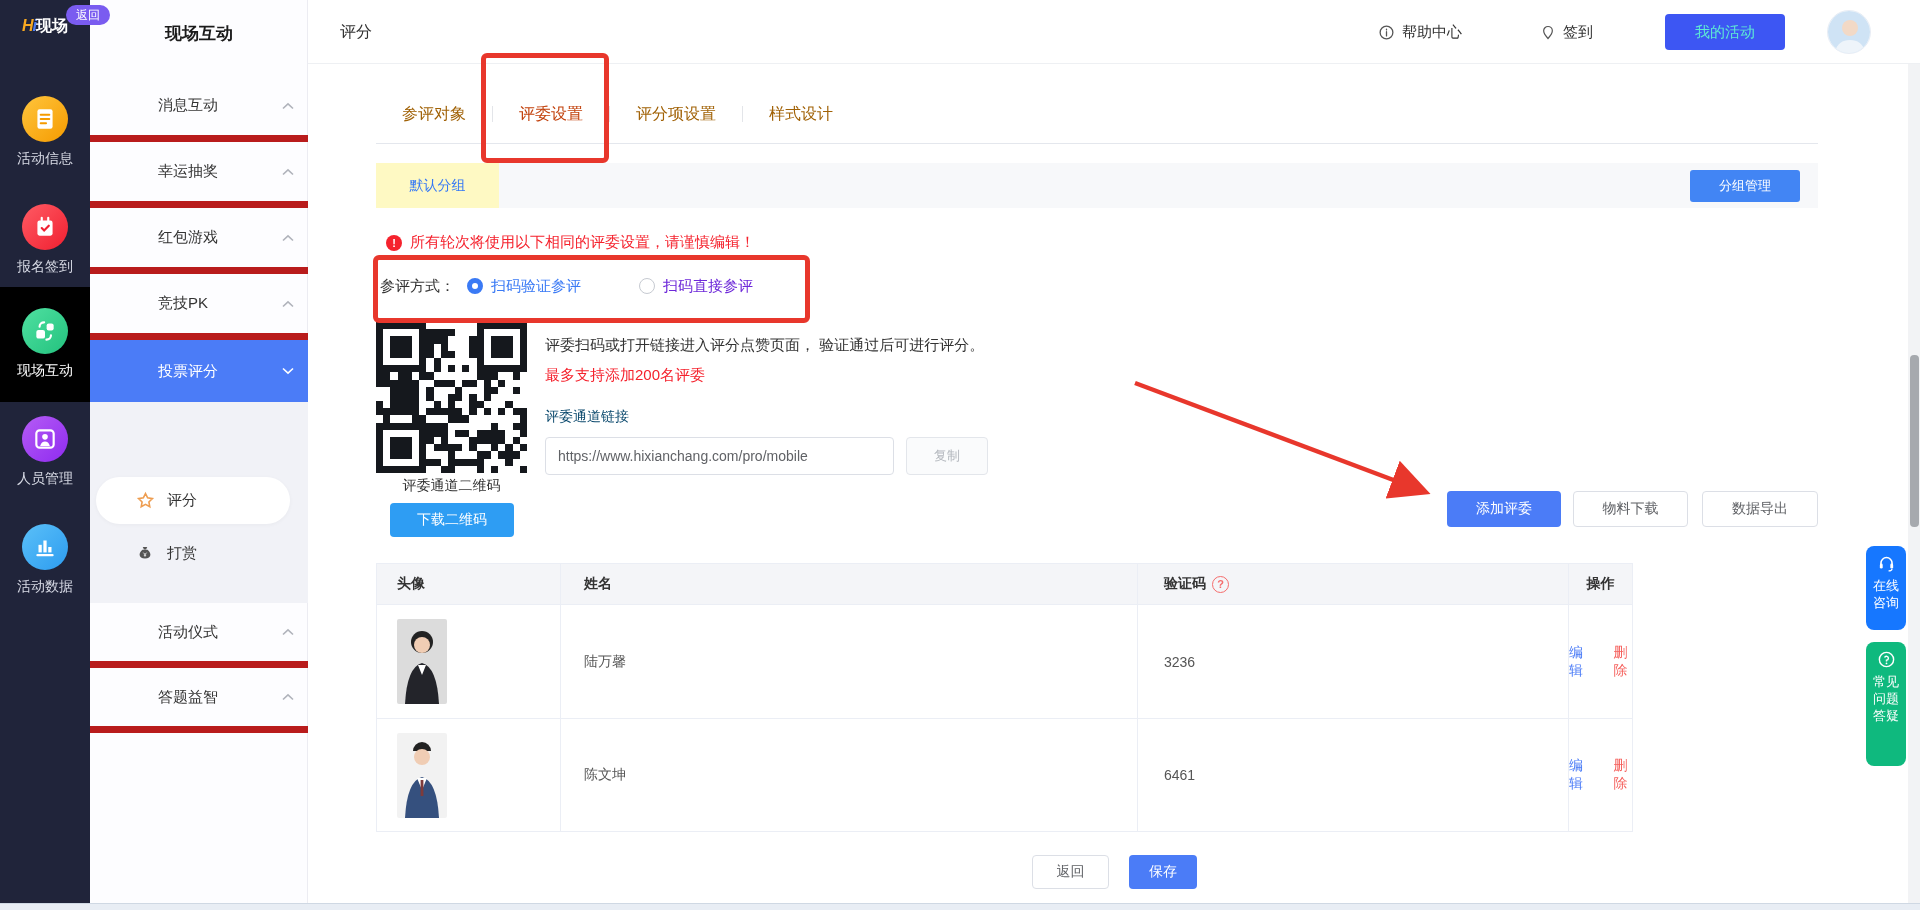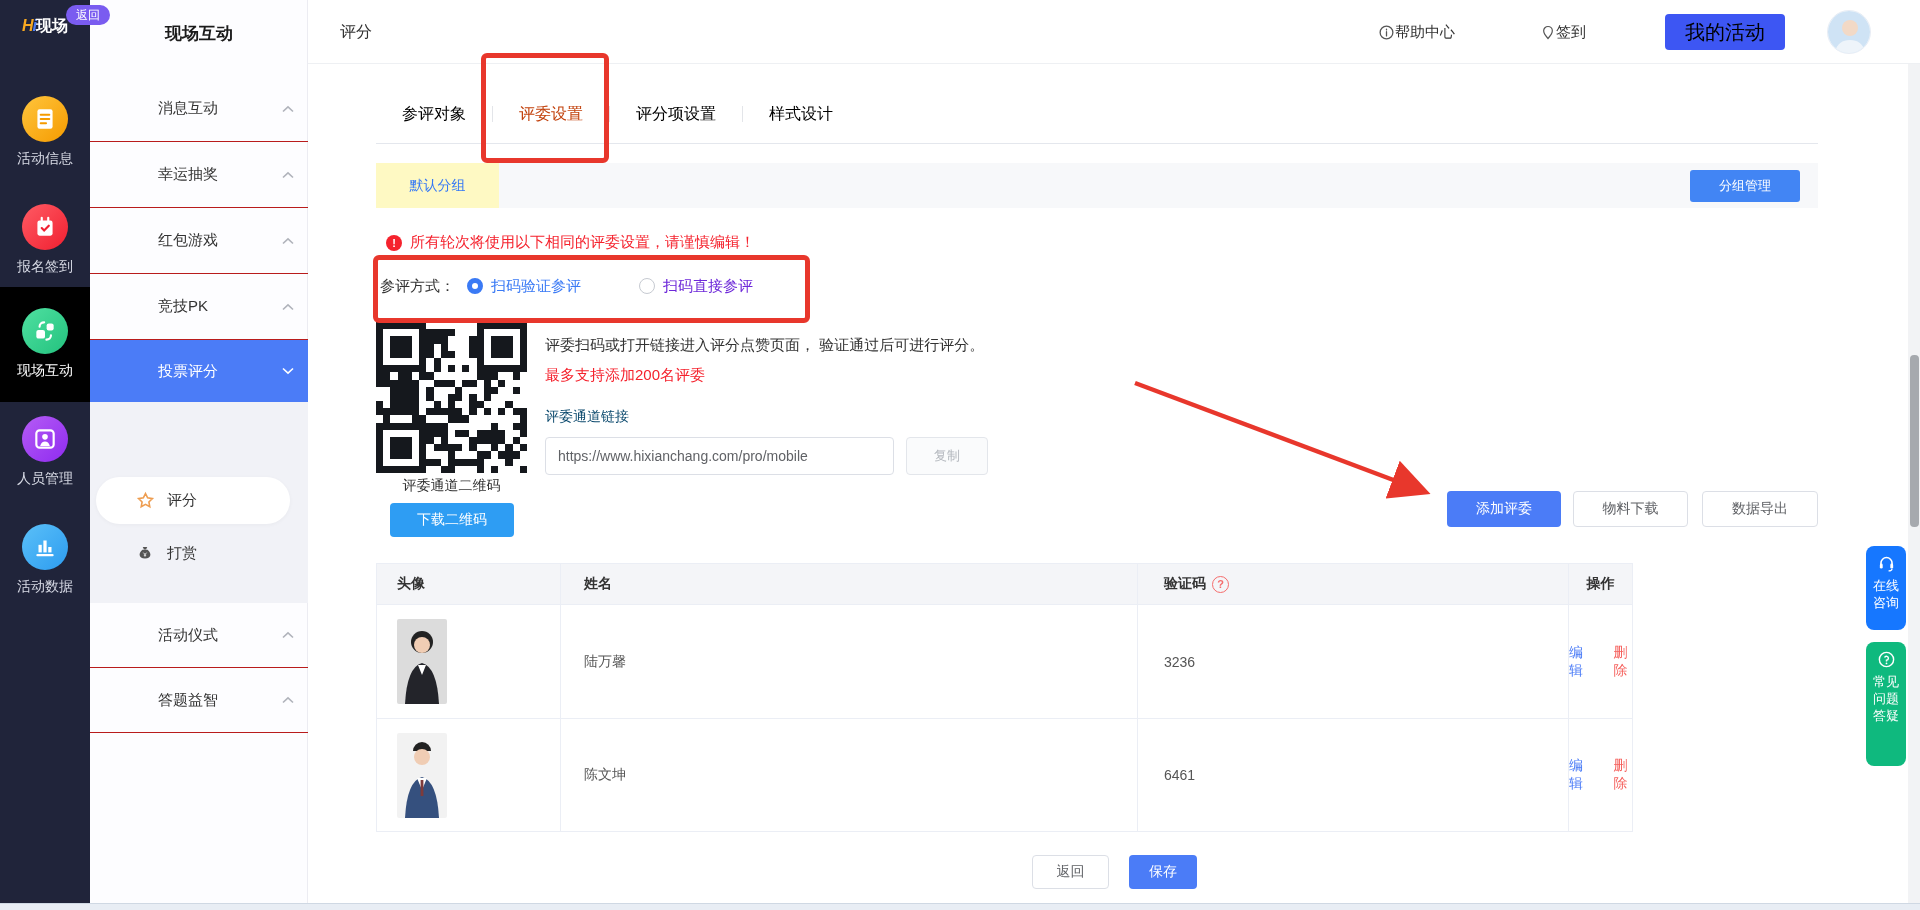--- a/index.html
+++ b/index.html
@@ -15,42 +15,42 @@
   .back-badge{position:absolute;left:66px;top:5px;background:#7a5cf0;color:#fff;font-size:12px;line-height:20px;padding:0 10px;border-radius:11px;z-index:40;cursor:pointer}
   .rail-item{position:absolute;left:0;width:90px;text-align:center;cursor:pointer}
   .rail-item .ric{width:46px;height:46px;border-radius:50%;margin:0 auto;display:flex;align-items:center;justify-content:center}
   .rail-item .rlb{margin-top:8px;font-size:14px;color:#d6d9e4}
   .rail-item.active{background:#000;padding-top:21px}
   .rail-item.active .rlb{color:#fff}
 
   
   #sidebar{position:absolute;left:90px;top:0;width:218px;height:903px;background:#fdfdff;border-right:1px solid #ececf2;z-index:4}
   .sb-title{position:absolute;top:22px;left:0;width:218px;text-align:center;font-size:17px;font-weight:bold;color:#1b1b1b}
-  .sb-row{position:absolute;left:0;width:218px;height:66px;border-bottom:1px solid #b91c1c;display:flex;align-items:center;padding:0 14px 0 68px;font-size:15px;color:#333;cursor:pointer}
+  .sb-row{position:absolute;left:0;width:218px;height:66px;border-bottom:7px solid #b91c1c;display:flex;align-items:center;padding:0 14px 0 68px;font-size:15px;color:#333;cursor:pointer}
   .sb-row .chev{margin-left:auto}
   .sb-row.active{background:#4b7cf7;color:#fff;height:62px;border-bottom:none}
   .sb-sub{position:absolute;left:0;top:402px;width:218px;height:201px;background:#f1f2f7}
   .sb-sub-item{position:absolute;left:0;width:218px;height:46px;display:flex;align-items:center;padding-left:45px;font-size:15px;color:#333;cursor:pointer}
   .sb-sub-item .sic{width:20px;height:20px;margin-right:12px;display:flex;align-items:center;justify-content:center}
   .hot{color:#f5222d;font-size:10px;font-weight:bold;margin-left:5px;transform:translateY(-7px)}
   .sub-pill{position:absolute;left:6px;top:75px;width:194px;height:47px;background:#fff;border-radius:24px;box-shadow:0 1px 4px rgba(0,0,0,.04)}
 
   
   #topbar{position:absolute;left:308px;top:0;width:1612px;height:64px;background:#fff;border-bottom:1px solid #eef0f3}
   .pg-title{position:absolute;left:32px;top:0;line-height:64px;font-size:16px;color:#333}
-  .tb-item{position:absolute;top:0;height:64px;display:flex;align-items:center;font-size:15px;color:#333;cursor:pointer}
+  .tb-item{position:absolute;top:0;height:64px;display:flex;align-items:center;gap:7px;font-size:15px;color:#333;cursor:pointer}
   .btn{display:inline-flex;align-items:center;justify-content:center;border-radius:4px;cursor:pointer;white-space:nowrap}
   .btn-primary{background:#4b7cf7;color:#fff;border:none}
   .btn-plain{background:#fff;color:#606266;border:1px solid #dcdfe6}
-  .my-act{position:absolute;left:1357px;top:14px;width:120px;height:36px;background:#3d56f3;color:#000000;font-size:20px}
+  .my-act{position:absolute;left:1357px;top:14px;width:120px;height:36px;background:#3d56f3;color:#5eead4;font-size:15px}
   .avatar-top{position:absolute;left:1519px;top:10px;width:44px;height:44px;border-radius:50%;overflow:hidden;border:1px solid #e8edf5;cursor:pointer}
 
   
   #tabs{position:absolute;left:376px;top:84px;width:1442px;height:60px;border-bottom:1px solid #e4e7ed;display:flex;align-items:center}
-  .tab{padding:0 26px;font-size:16px;color:#000000;line-height:60px;cursor:pointer}
+  .tab{padding:0 26px;font-size:16px;color:#a16207;line-height:60px;cursor:pointer}
   .tab.active{color:#c2410c}
   .tab-sep{width:1px;height:16px;background:#e3e5e9}
 
   
   #gstrip{position:absolute;left:376px;top:163px;width:1442px;height:45px;background:#f7f8fa}
   .gtab{position:absolute;left:0;top:0;width:123px;height:45px;background:#fef9c3;color:#3478f6;font-size:14px;display:flex;align-items:center;justify-content:center;cursor:pointer}
   .gmanage{position:absolute;left:1314px;top:7px;width:110px;height:32px;background:#4285f4;color:#fff;font-size:13px;border-radius:3px}
 
   
   #notice{position:absolute;left:386px;top:233px;display:flex;align-items:center;gap:8px;font-size:15px;color:#f5222d}

